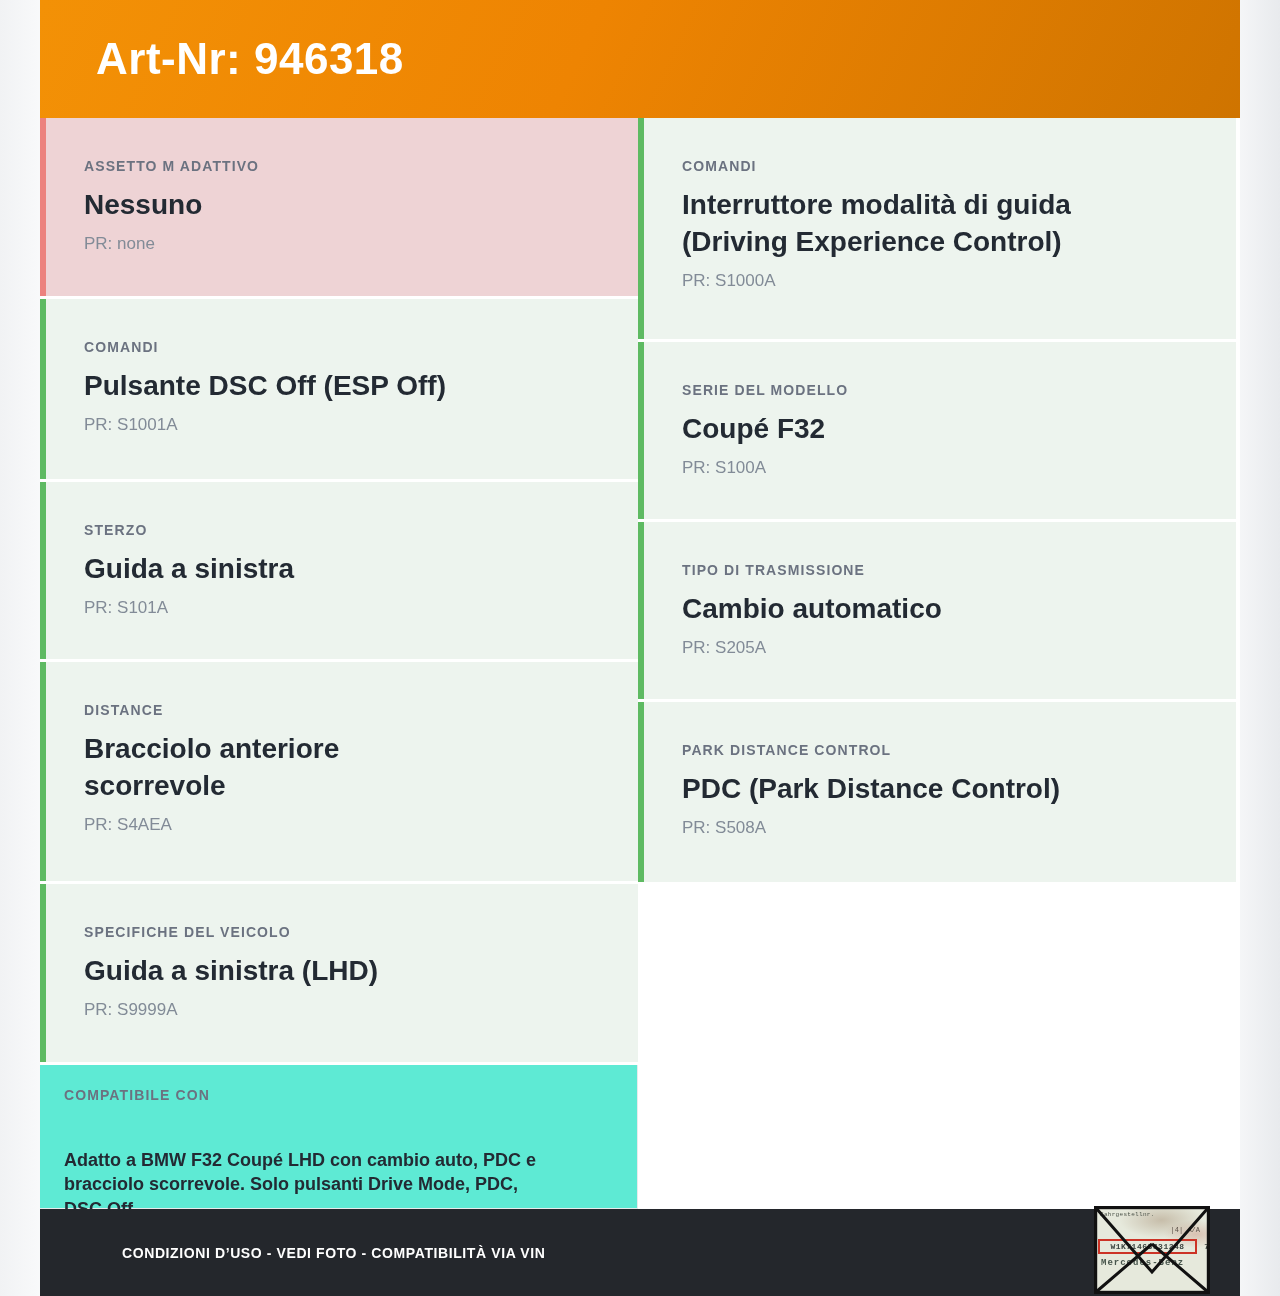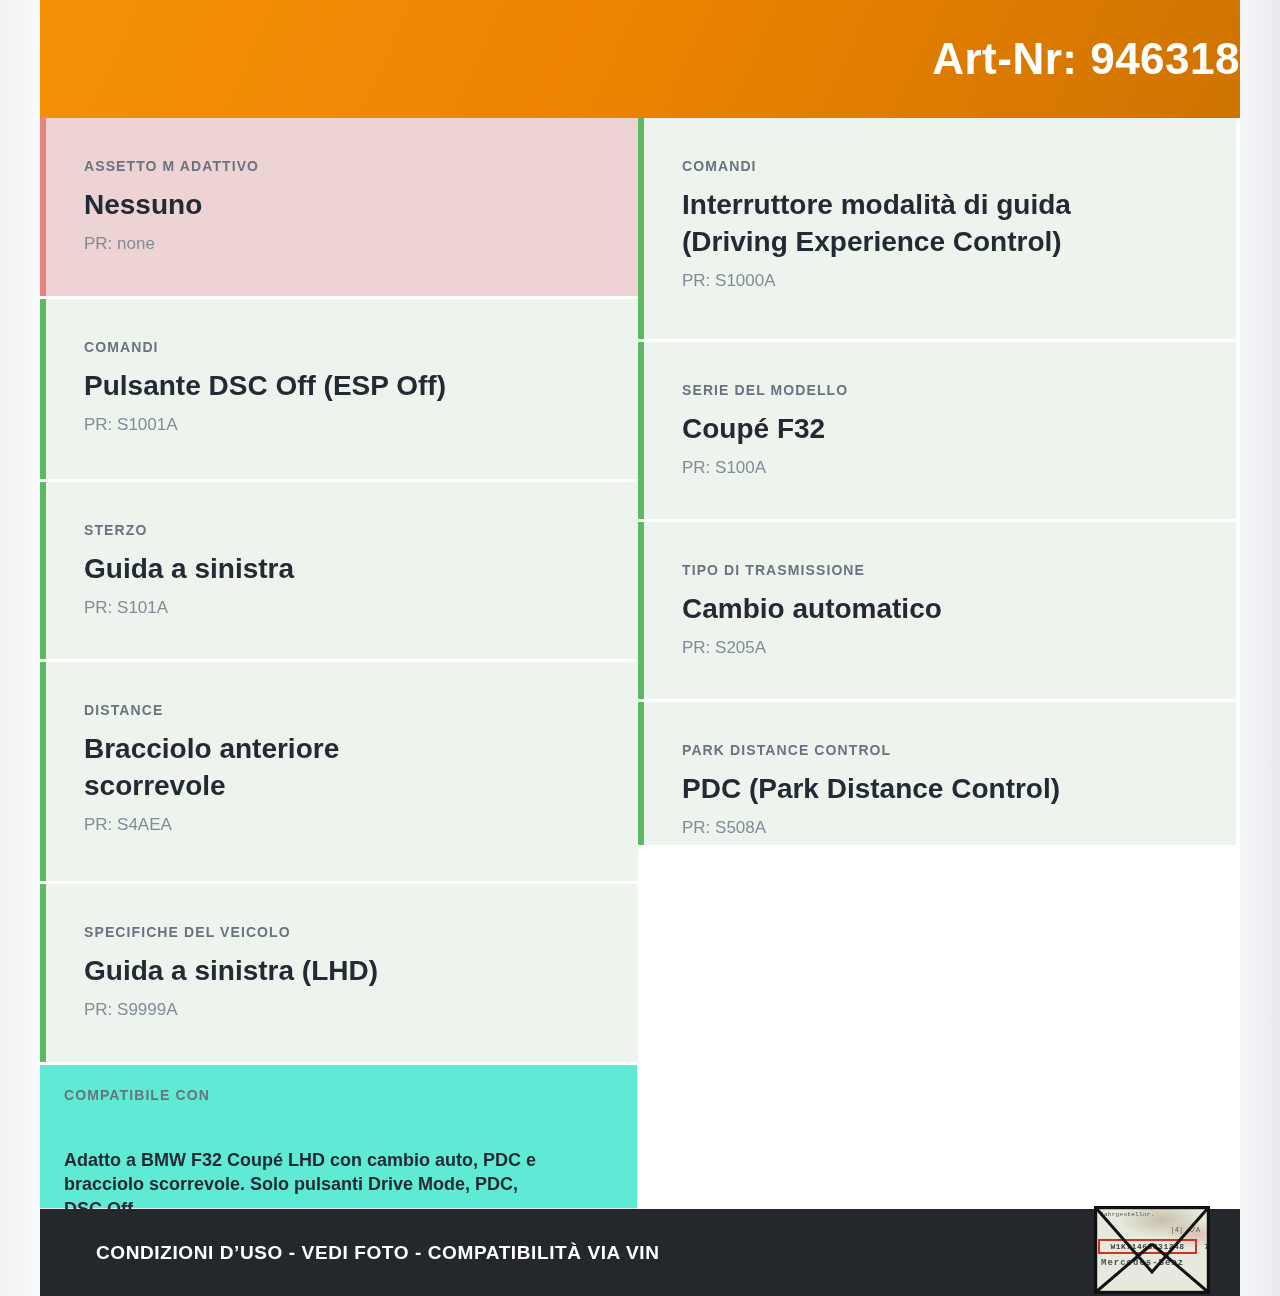--- a/index.html
+++ b/index.html
@@ -12,21 +12,21 @@
   .sheet {
     position:relative;
     margin-left:40px;
     width:1200px; height:1296px;
     background:#ffffff;
     display:flex; flex-direction:column;
   }
   .header {
     flex:0 0 118px; height:118px;
     background:linear-gradient(115deg,#f39106 0%,#ee8402 45%,#cf7400 100%);
-    display:flex; align-items:center;justify-content:flex-end;
+    display:flex; align-items:center;
   }
   .header h1 {
     margin-left:56px;
     font-size:44px; font-weight:bold; color:#ffffff; letter-spacing:0.5px;
   }
   .columns { display:flex; gap:0; }
   .col { width:598px; display:flex; flex-direction:column; gap:3px; }
   .card {
     border-left:6px solid #5eba62;
     background:#edf4ee;
@@ -51,22 +51,22 @@
     font-size:18px; font-weight:bold; color:#232a33;
     line-height:1.36; white-space:pre-line;margin-top:45px;
   }
   .footer {
     margin-top:auto; flex:0 0 87px; height:87px;
     background:#24272c;
     display:flex; align-items:center;
     position:relative;
   }
   .notice {
-    margin-left:56px;
-    font-size:19px; font-weight:bold; color:#ffffff; letter-spacing:0.6px;
+    margin-left:82px;
+    font-size:14px; font-weight:bold; color:#ffffff; letter-spacing:0.6px;
   }
   
   .stamp {
     position:absolute; right:30px; top:-3px;
     width:116px; height:88px;
     background:
       radial-gradient(60px 26px at 58% 16%, rgba(148,118,88,0.38), rgba(148,118,88,0) 70%),
       radial-gradient(46px 20px at 88% 32%, rgba(182,92,70,0.28), rgba(182,92,70,0) 70%),
       #e6e9dc;
     overflow:hidden;
@@ -155,21 +155,21 @@
       <section class="card" style="height:177px">
         <div class="cat">SERIE DEL MODELLO</div>
         <div class="val">Coupé F32</div>
         <div class="pr">PR: S100A</div>
       </section>
       <section class="card" style="height:177px">
         <div class="cat">TIPO DI TRASMISSIONE</div>
         <div class="val">Cambio automatico</div>
         <div class="pr">PR: S205A</div>
       </section>
-      <section class="card" style="height:143px">
+      <section class="card" style="height:180px">
         <div class="cat">PARK DISTANCE CONTROL</div>
         <div class="val">PDC (Park Distance Control)</div>
         <div class="pr">PR: S508A</div>
       </section>
     </div>
 
   </div>
 
   <footer class="footer">
     <div class="notice">CONDIZIONI D’USO - VEDI FOTO - COMPATIBILITÀ VIA VIN</div>

